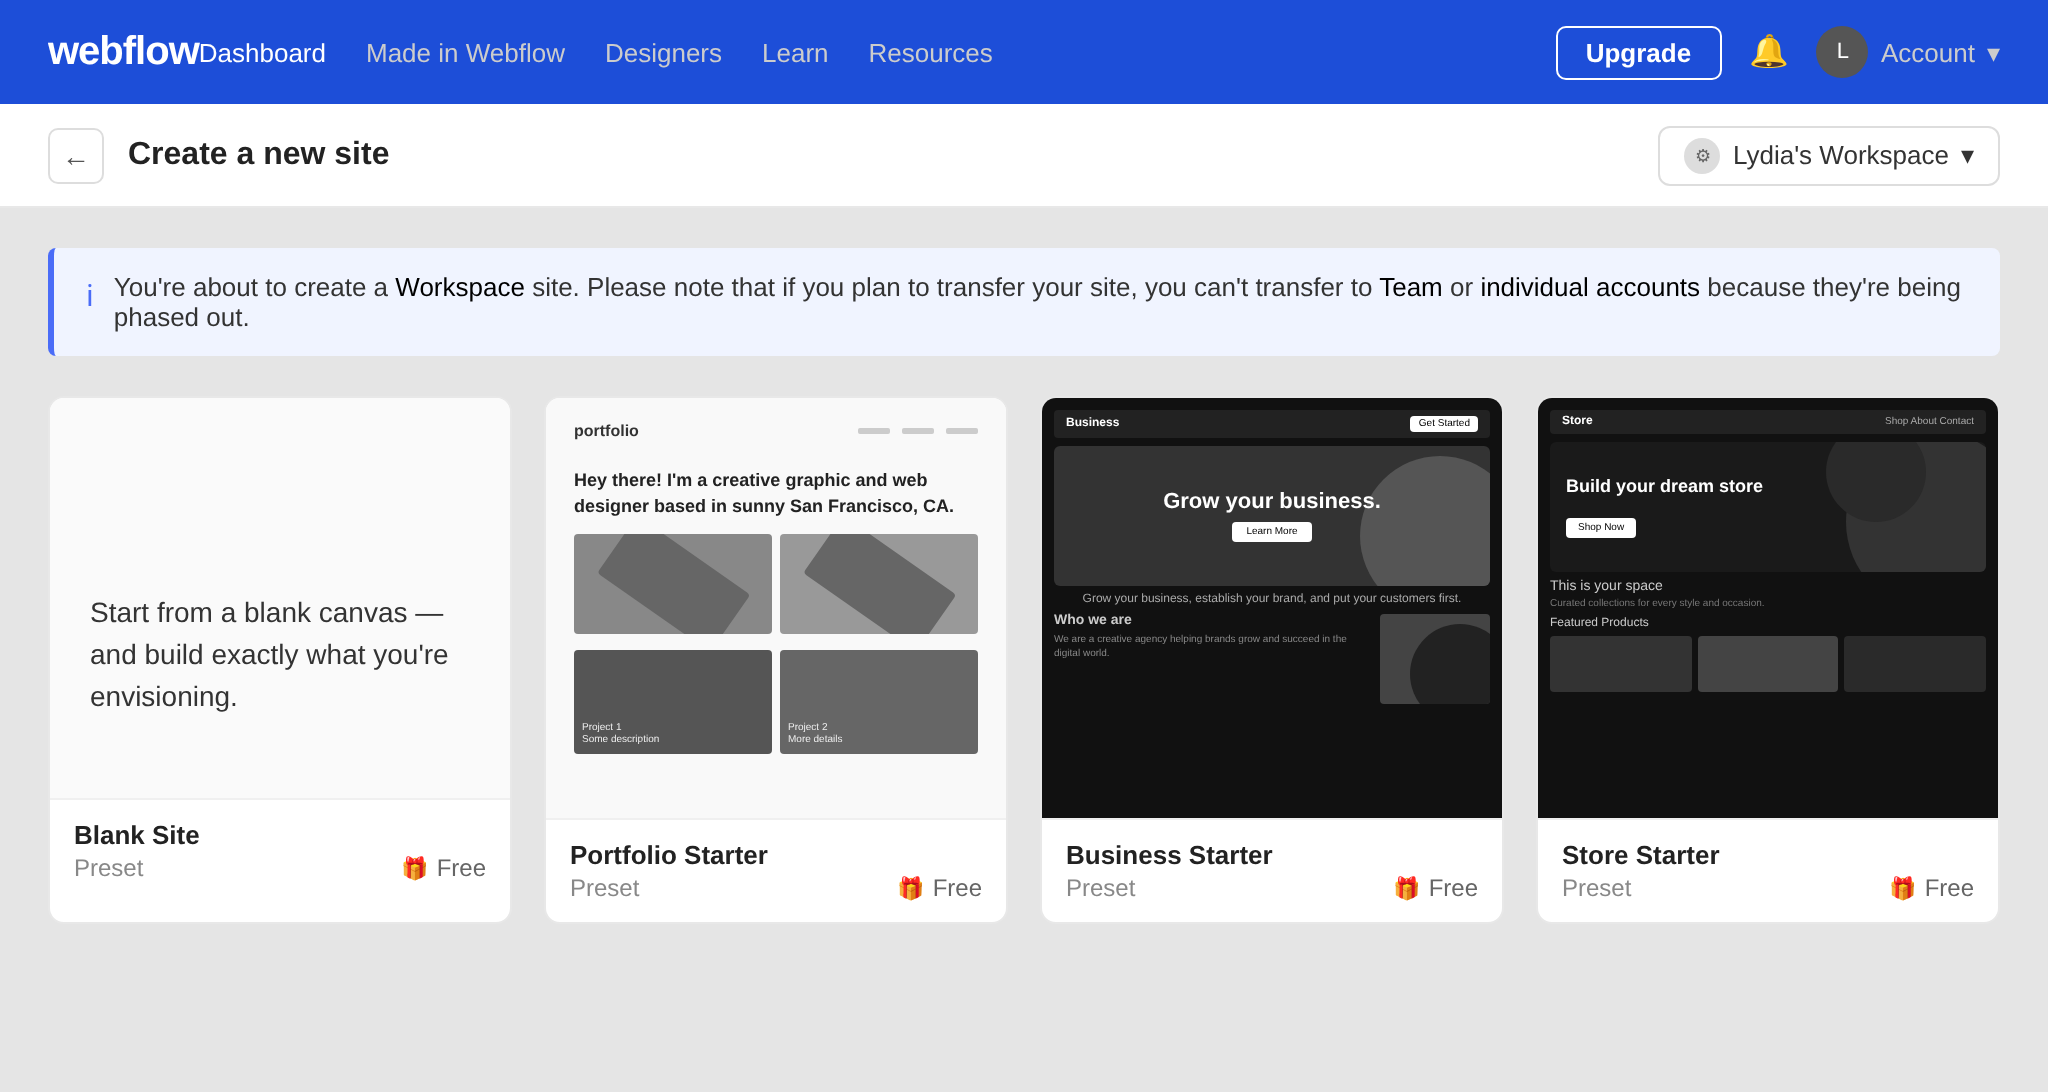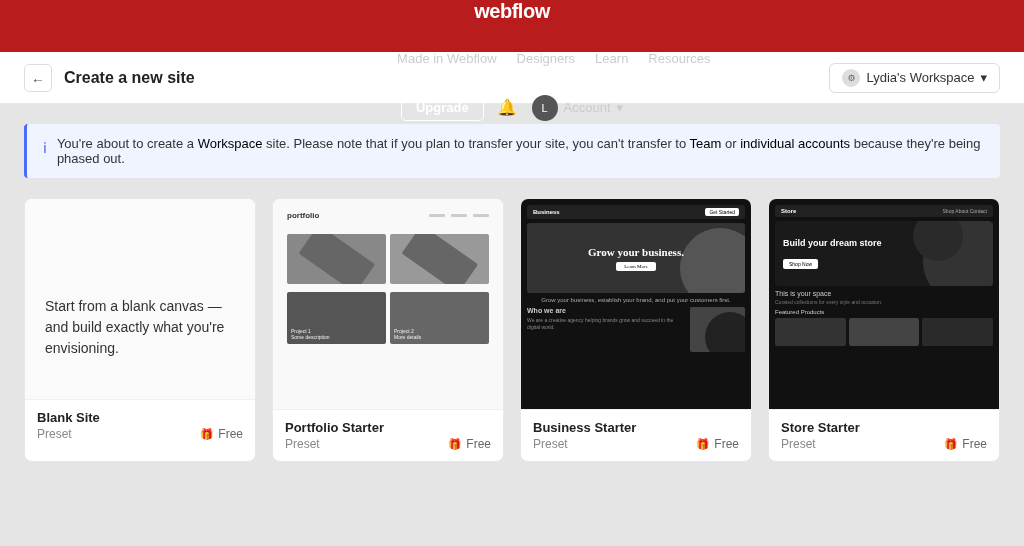--- a/index.html
+++ b/index.html
@@ -5,27 +5,25 @@
     * { box-sizing: border-box; margin: 0; padding: 0; }
     body {
       font-family: -apple-system, BlinkMacSystemFont, 'Segoe UI', sans-serif;
       background: #e5e5e5;
       min-height: 546px;
       width: 1024px;
     }
 
     
     .navbar {
-      background: #b91c1c;
+      background: #1d4ed8;
       height: 52px;
       display: flex;
       align-items: center;
       padding: 0 24px;
-      gap: 28px;
-      flex-direction: column;
     }
     .navbar-logo {
       color: #fff;
       font-size: 20px;
       font-weight: 700;
       letter-spacing: -0.5px;
     }
     .navbar-links {
       display: flex;
       align-items: center;
@@ -335,21 +333,20 @@
     .biz-hero {
       background: #333;
       border-radius: 3px;
       height: 70px;
       display: flex;
       align-items: center;
       justify-content: center;
       position: relative;
       overflow: hidden;
       margin-bottom: 4px;
-      font-family: Liberation Serif, serif;
     }
     .biz-hero::before {
       content: '';
       position: absolute;
       bottom: -15px;
       right: -15px;
       width: 80px;
       height: 80px;
       background: #555;
       border-radius: 50%;
@@ -596,20 +593,21 @@
       <div class="template-preview" style="height:210px;">
         <div class="portfolio-preview preview-mockup">
           <div class="portfolio-top-bar">
             <span class="portfolio-logo-text">portfolio</span>
             <div class="portfolio-nav-dots">
               <div class="nav-dot"></div>
               <div class="nav-dot"></div>
               <div class="nav-dot"></div>
             </div>
           </div>
+          <div class="portfolio-headline">Hey there! I'm a creative graphic and web designer based in sunny San Francisco, CA.</div>
           <div class="portfolio-images-row">
             <div class="portfolio-img"></div>
             <div class="portfolio-img" style="background:#999;"></div>
           </div>
           <div class="portfolio-bottom-row">
             <div class="portfolio-img-large">
               <span class="portfolio-caption">Project 1<br>Some description</span>
             </div>
             <div class="portfolio-img-large" style="background:#666;">
               <span class="portfolio-caption">Project 2<br>More details</span>

